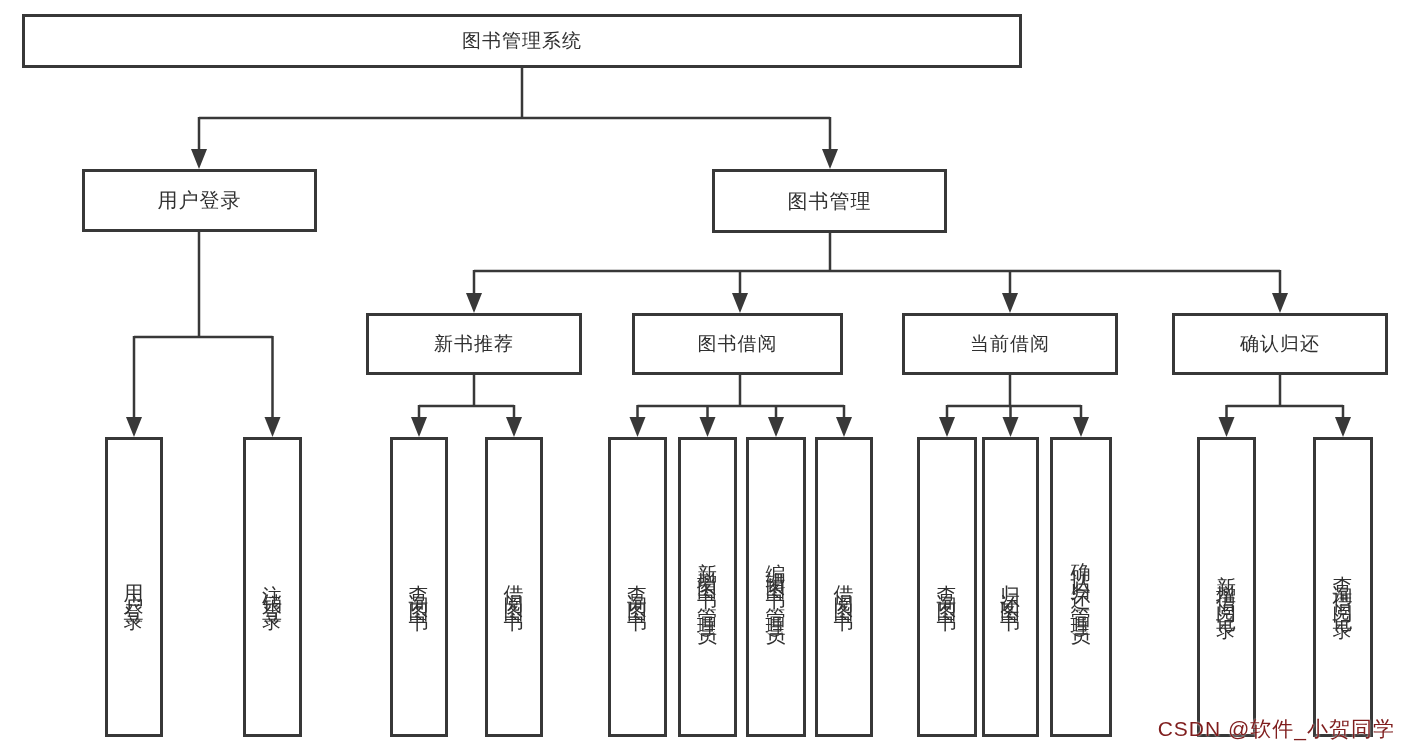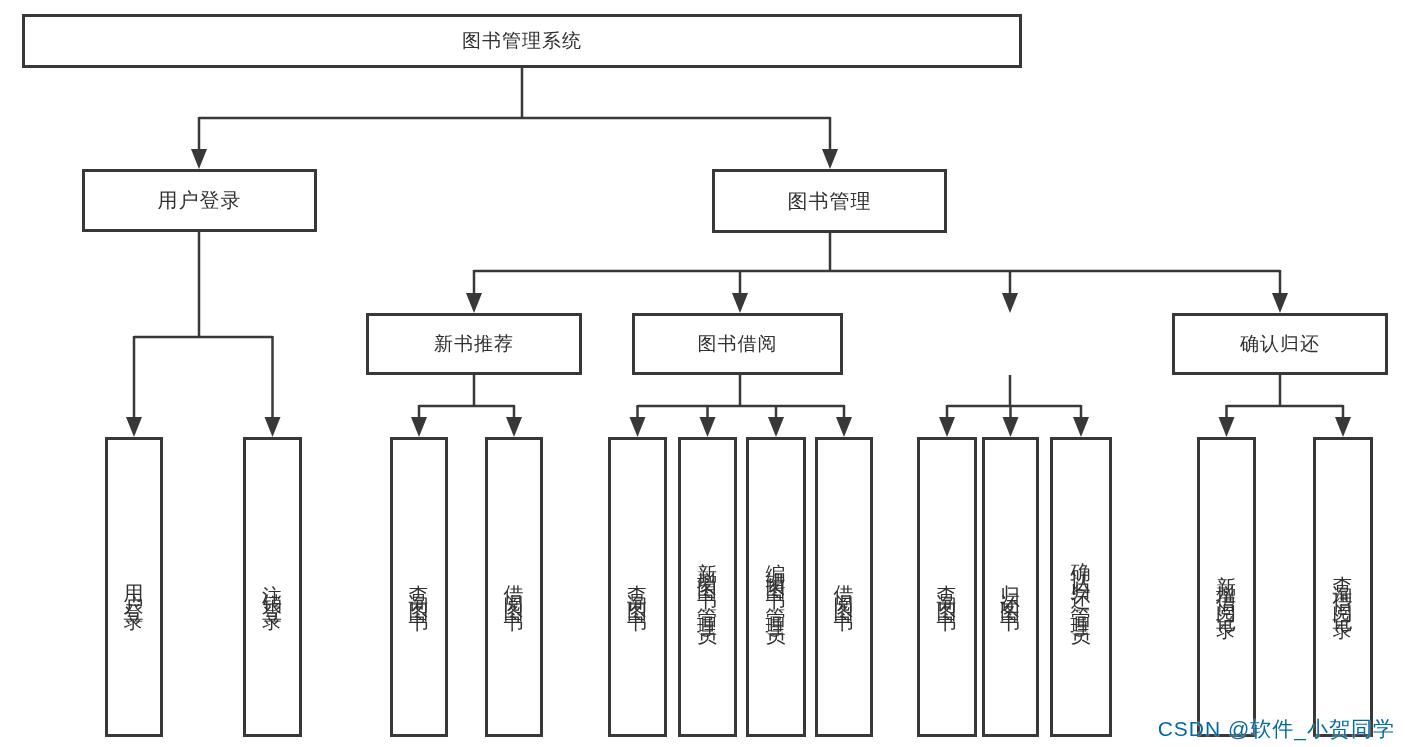--- a/index.html
+++ b/index.html
@@ -41,21 +41,21 @@
     letter-spacing: 9px;
     line-height: 1;
     text-align: center;
   }
   .watermark {
     position: absolute;
     right: 10px;
     bottom: 4px;
     z-index: 3;
     font-size: 21px;
-    color: #0369a1;
+    color: #7f1d1d;
     letter-spacing: 1px;
     text-shadow: 0 0 2px #ffffff;
   }
 </style>
 </head>
 <body>
 
 <div class="stage">
 
   <svg class="connectors" viewBox="0 0 1405 747" xmlns="http://www.w3.org/2000/svg">
@@ -115,20 +115,23 @@
   <div class="node lv3" style="left:366px; top:313px; width:216px; height:62px;">
     <span>新书推荐</span>
   </div>
 
   <div class="node lv2" style="left:712px; top:169px; width:235px; height:64px;">
     <span>图书管理</span>
   </div>
   <div class="node lv3" style="left:632px; top:313px; width:211px; height:62px;">
     <span>图书借阅</span>
   </div>
+  <div class="node lv3" style="left:902px; top:313px; width:216px; height:62px;">
+    <span>当前借阅</span>
+  </div>
   <div class="node lv3" style="left:1172px; top:313px; width:216px; height:62px;">
     <span>确认归还</span>
   </div>
 
   <div class="node leaf" style="left:105px; top:437px; width:58px; height:300px;">
     <span>用户登录</span>
   </div>
   <div class="node leaf" style="left:243px; top:437px; width:59px; height:300px;">
     <span>注销登录</span>
   </div>

